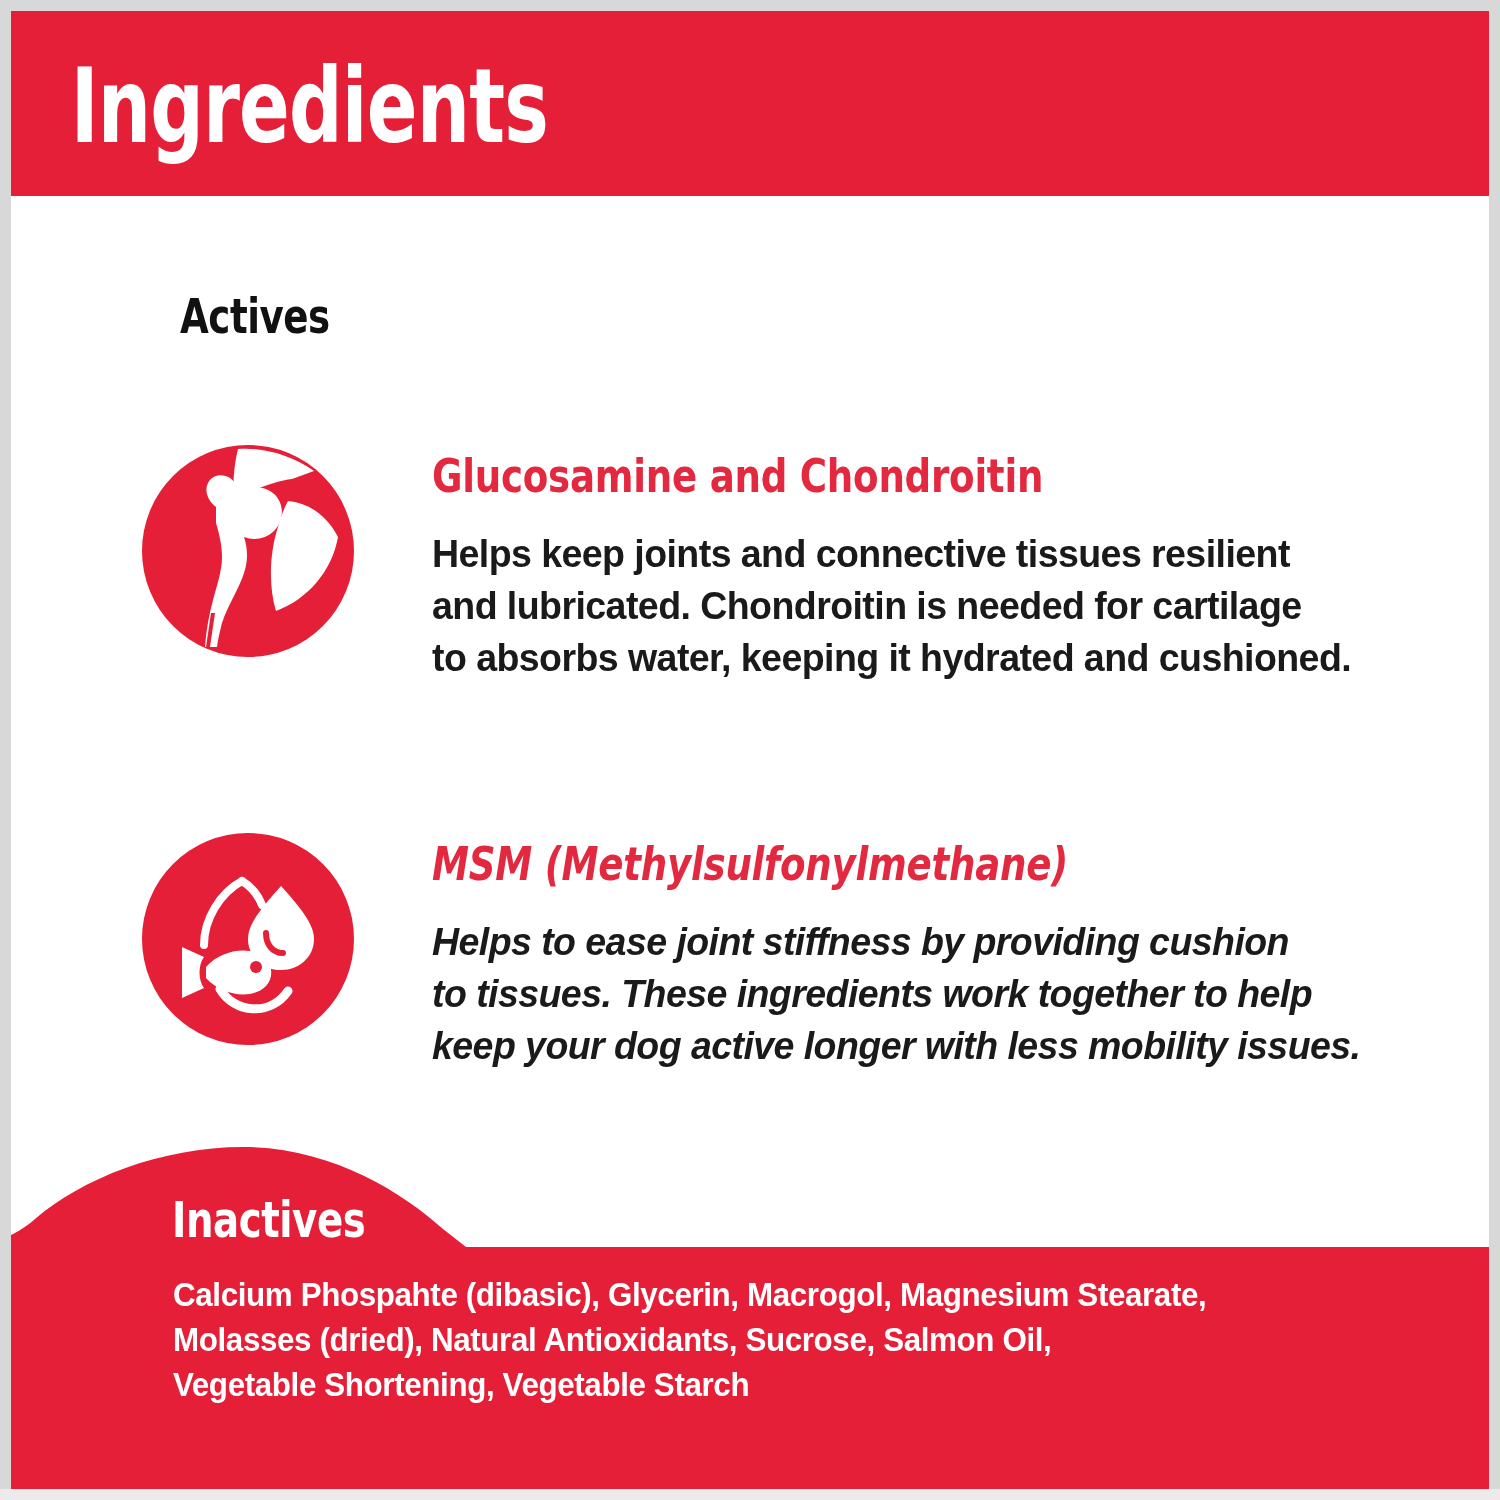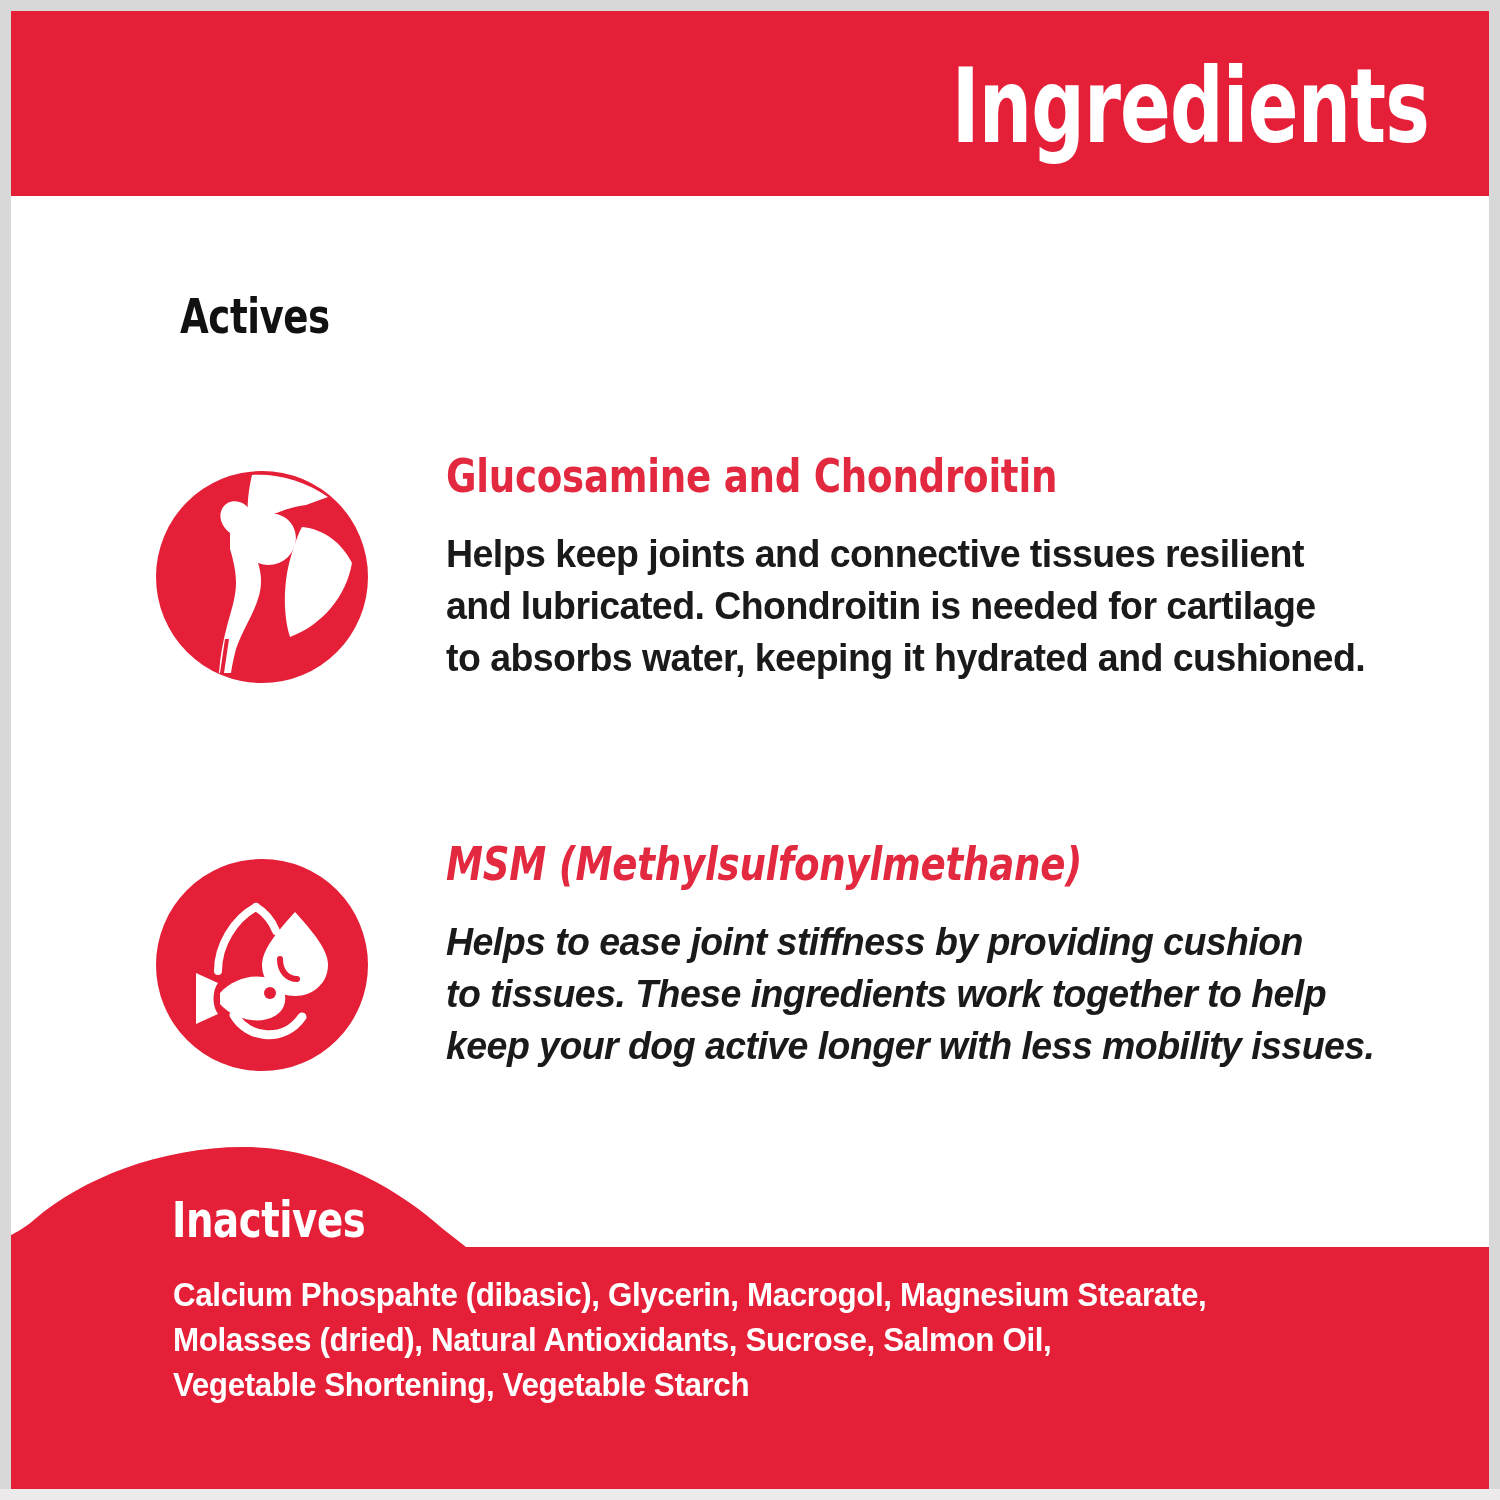--- a/index.html
+++ b/index.html
@@ -34,21 +34,21 @@
   
   .header-banner {
     position: absolute;
     left: 11px;
     top: 11px;
     width: 1478px;
     height: 185px;
     background: #E41F37;
     display: flex;
     align-items: center;
-    justify-content: flex-end;
+    justify-content: flex-start;
     overflow: hidden;
   }
   .header-title {
     color: #ffffff;
     font-family: "DejaVu Sans Condensed", "Liberation Sans Narrow", "Liberation Sans", sans-serif;
     font-weight: 700;
     font-size: 104px;
     line-height: 1;
     letter-spacing: -1px;
     transform: scaleX(0.80);
@@ -69,24 +69,24 @@
     line-height: 1;
     letter-spacing: -0.5px;
     transform: scaleX(0.86);
     transform-origin: left center;
     white-space: nowrap;
   }
 
   
   .ingredient-row {
     position: absolute;
-    left: 156px;
+    left: 142px;
     width: 1320px;
     display: flex;
-    align-items: flex-end;
+    align-items: flex-start;
   }
   #row-0 { top: 445px; }
   #row-1 { top: 833px; font-style: italic; }
 
   .icon-circle {
     flex: 0 0 auto;
     width: 212px;
     height: 212px;
     border-radius: 50%;
     background: #E41F37;

